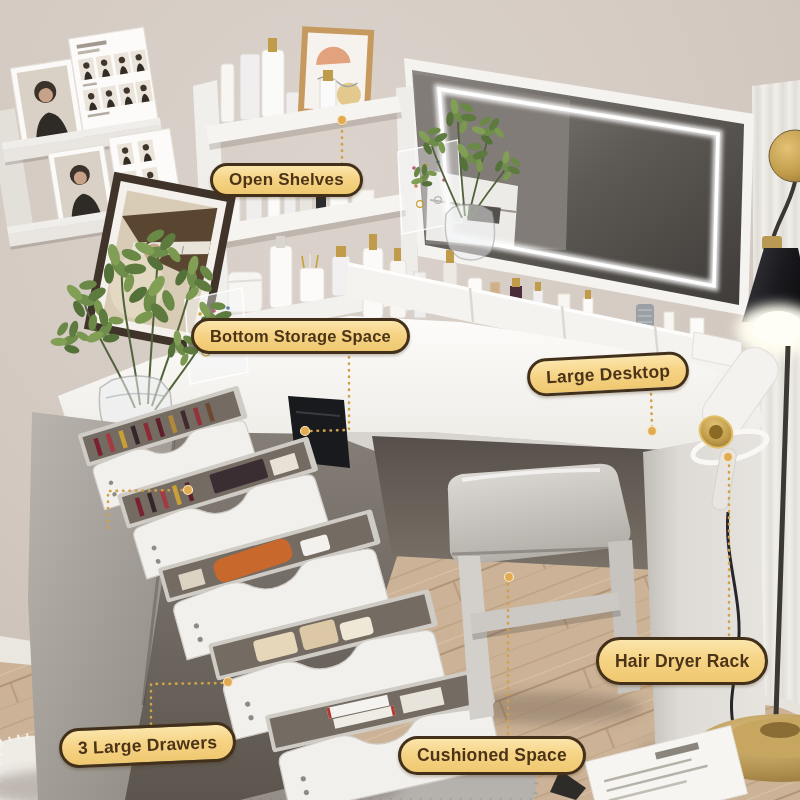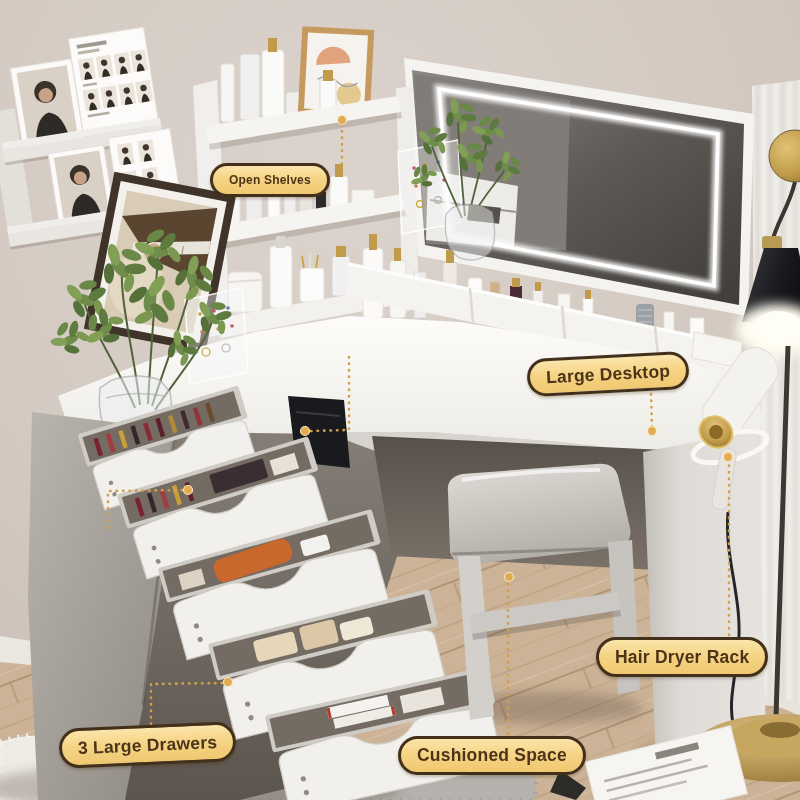--- a/index.html
+++ b/index.html
@@ -5,27 +5,27 @@
   html,body{margin:0;padding:0;background:#cfc6be;}
   .stage{position:relative;width:800px;height:800px;overflow:hidden;
          font-family:"Liberation Sans",sans-serif;background:#d3c9c1;}
   svg.scene{position:absolute;left:0;top:0;z-index:1;}
   .pill{position:absolute;display:inline-flex;align-items:center;justify-content:center;
         height:37px;padding:0 16px;
         background:linear-gradient(180deg,#fbe5ab 0%,#f6d486 45%,#efc870 100%);
         border:3px solid #42301a;border-radius:999px;color:#4b3418;
         font-weight:bold;font-size:17.5px;letter-spacing:.2px;white-space:nowrap;
         box-shadow:0 2px 3px rgba(70,45,15,.28);z-index:5;box-sizing:border-box;}
-  #p-open{left:210px;top:163px;height:34px;font-size:12px;}
+  #p-open{left:210px;top:163px;height:34px;font-size:17px;}
   #p-storage{left:191px;top:318px;height:36px;font-size:16.5px;}
   #p-desktop{left:527px;top:355px;height:38px;transform:rotate(-3deg);}
   #p-small{left:0px;top:529px;height:37px;}
   #p-large{left:59px;top:725px;height:40px;transform:rotate(-2.5deg);}
   #p-stool{left:398px;top:736px;height:39px;}
-  #p-dryer{left:596px;top:637px;height:40px;}
+  #p-dryer{left:596px;top:637px;height:48px;}
 </style>
 </head>
 <body>
 
 <div class="stage">
 <svg class="scene" width="800" height="800" viewBox="0 0 800 800">
 <defs>
   <radialGradient id="gWallR" cx="0.42" cy="0.22" r="0.95">
     <stop offset="0" stop-color="#dbd3cc"></stop>
           <stop offset="0.6" stop-color="#d2c8c0"></stop>
@@ -500,20 +500,23 @@
         <circle cx="188" cy="490" r="4.5"></circle>
   <circle cx="228" cy="682" r="4.5"></circle>
         <circle cx="509" cy="577" r="4.5"></circle>
   <circle cx="728" cy="457" r="4.5"></circle>
 </g>
 </svg>
 
 <div class="pill" id="p-open">
   <span>Open Shelves</span>
 </div>
+<div class="pill" id="p-storage">
+  <span>Bottom Storage Space</span>
+</div>
 <div class="pill" id="p-desktop">
   <span>Large Desktop</span>
 </div>
 <div class="pill" id="p-large">
   <span>3 Large Drawers</span>
 </div>
 <div class="pill" id="p-stool">
   <span>Cushioned Space</span>
 </div>
 <div class="pill" id="p-dryer">

